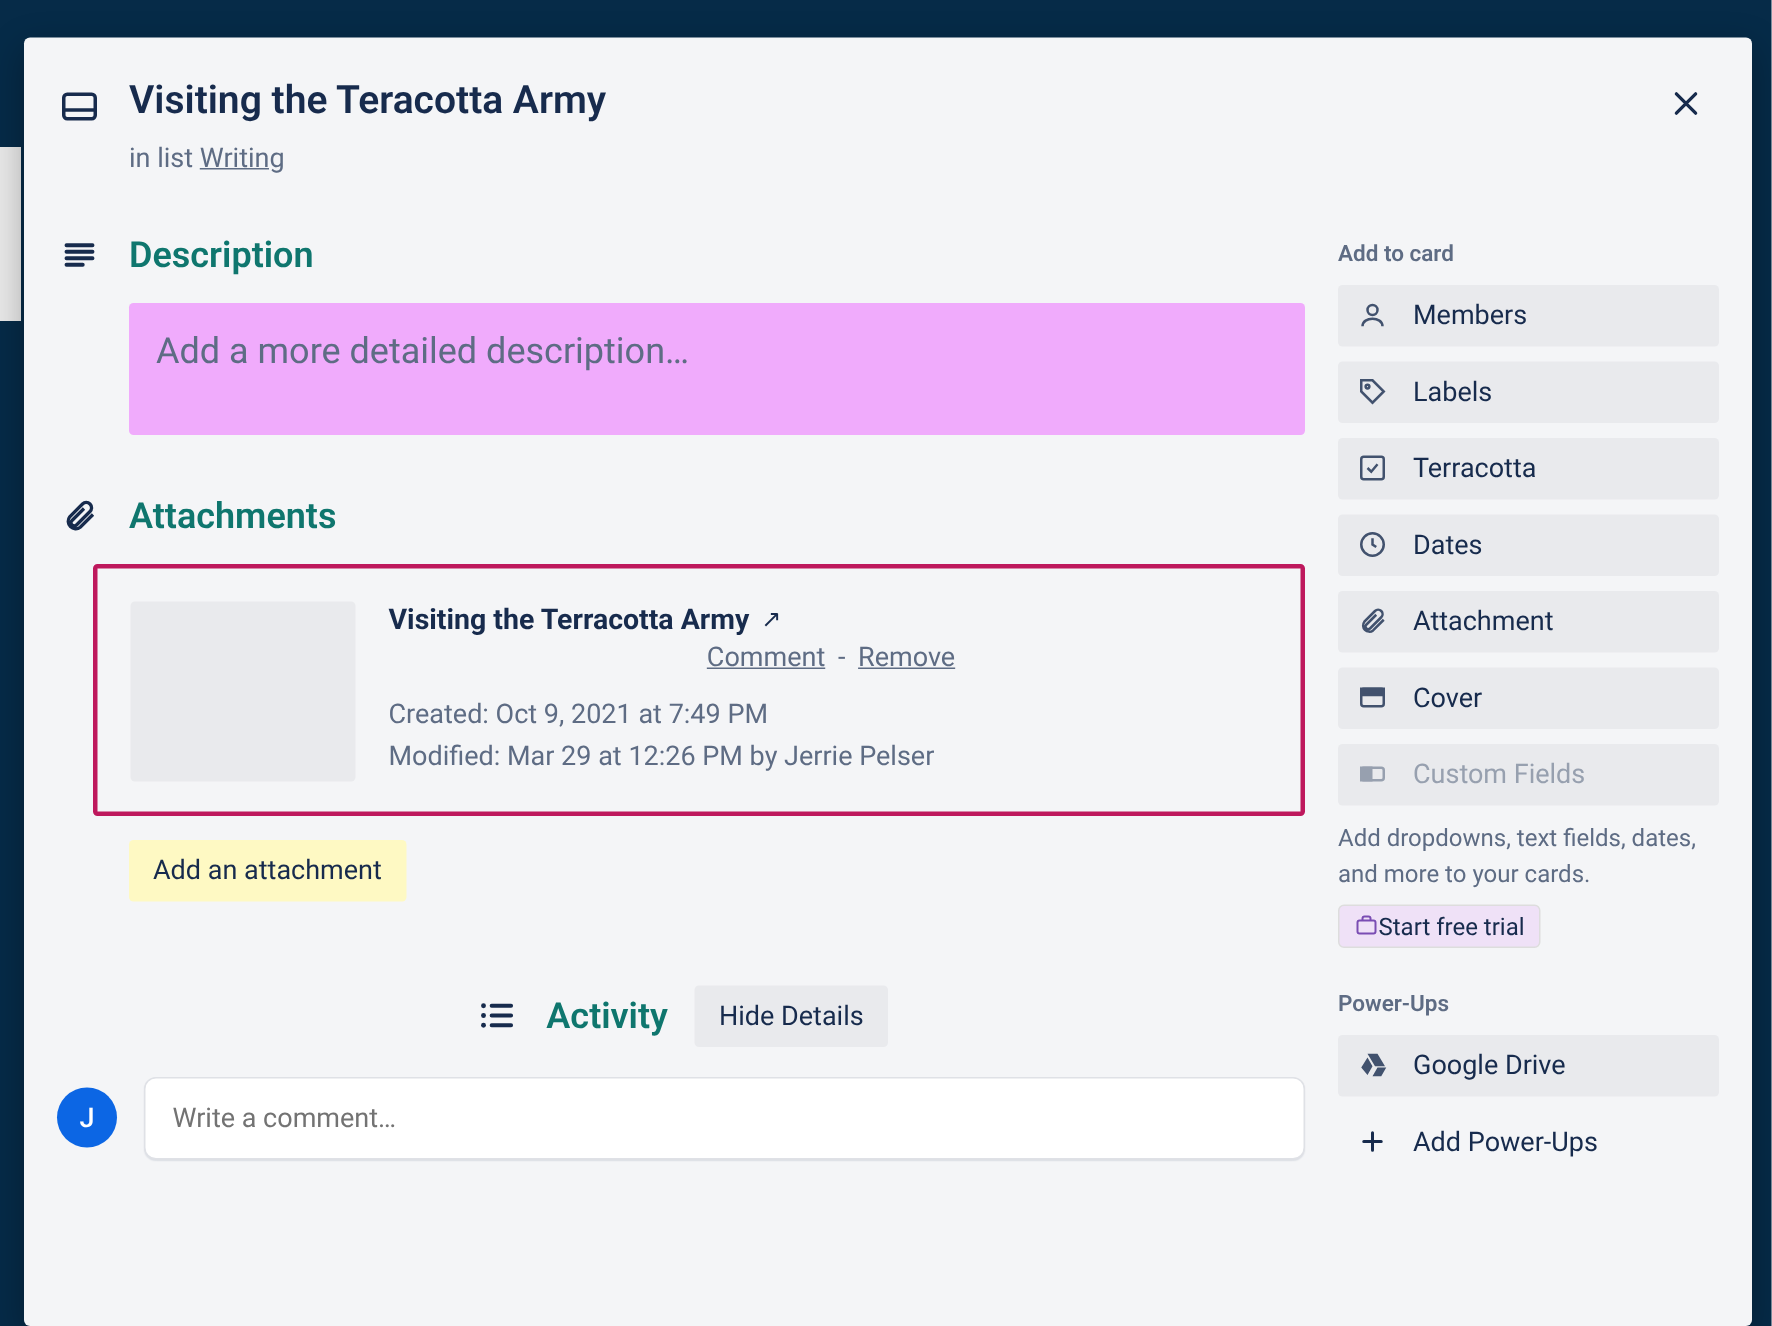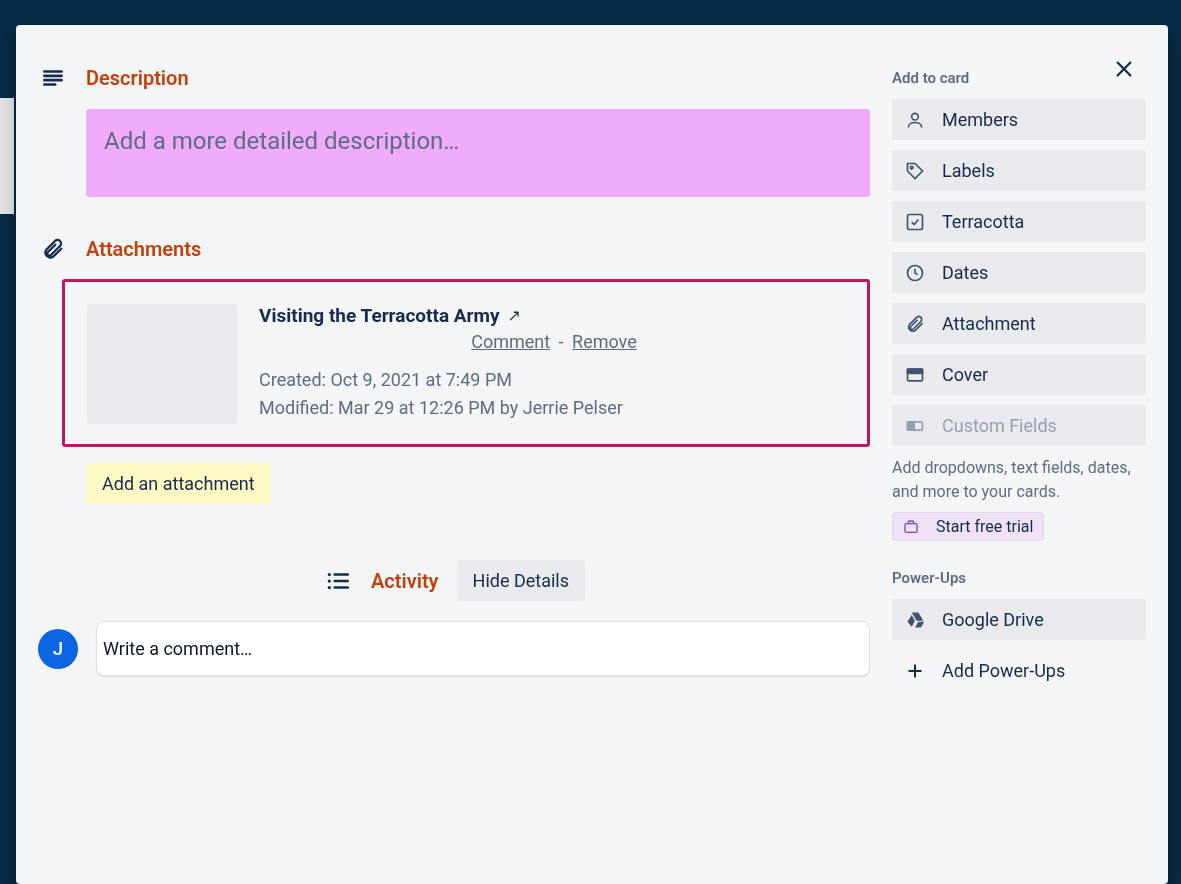--- a/index.html
+++ b/index.html
@@ -36,21 +36,21 @@
   .hdr-text { flex:1; }
   .card-title { font-size: 26px; font-weight: 600; color:#172b4d; line-height:1.3; }
   .in-list { margin-top: 10px; font-size: 18px; color:#5e6c84; }
   .in-list a { color:#5e6c84; text-decoration: underline; }
   .body-row { display:flex; padding: 40px 22px 0 22px; gap: 22px; }
   .main-col { flex: 1; min-width: 0; }
   .side-col { width: 254px; flex-shrink:0; padding-top: 4px;}
   .section { margin-bottom: 40px; }
   .sect-head { display:flex; align-items:center; gap:18px; margin-bottom: 18px;}
   .sect-head .icon-slot { width:30px; display:flex; justify-content:center;}
-  .sect-title { font-size: 20px; font-weight: 600; color:#c2410c; }
+  .sect-title { font-size: 24px; font-weight: 600; color:#0f766e; }
   .sect-body { padding-left: 48px; }
   .desc-box {
     background: #f0abfc;
     border-radius: 3px;
     padding: 18px 18px 42px 18px;
     font-size: 24px; color:#5e6c84;
     cursor:pointer;
   }
   .attach-card {
     border: 3px solid #be185d;
@@ -85,37 +85,37 @@
   }
   .comment-row { display:flex; align-items:center; gap: 18px; margin-top: 20px; }
   .avatar {
     width:40px; height:40px; border-radius:50%;
     background:#0c66e4; color:#fff;
     display:flex; align-items:center; justify-content:center;
     font-size:18px; font-weight:500;
   }
   .comment-input {
     flex:1; background:#fff; border:1px solid #dfe1e6;
-    border-radius:8px; padding: 16px 6px;
-    font-size:18px; color:#0f172a;
+    border-radius:8px; padding: 16px 18px;
+    font-size:18px; color:#737373;
     box-shadow: 0 1px 1px rgba(9,30,66,.1);
   }
   .side-heading { font-size: 15px; font-weight:600; color:#5e6c84; margin-bottom: 12px; }
   .side-btn {
     display:flex; align-items:center; gap:16px;
     background:#e9eaed; border-radius:3px;
     padding: 10px 12px; font-size:18px; color:#172b4d;
     margin-bottom: 10px; cursor:pointer;
   }
   .side-btn .ico { width:22px; display:flex; justify-content:center; color:#42526e;}
   .side-btn.disabled { color:#97a0af; }
   .side-btn.disabled .ico { color:#97a0af; }
   .side-note { font-size: 16px; color:#5e6c84; line-height:1.5; margin-top: 6px;}
   .trial-btn {
-    margin-top:8px; display:inline-flex; align-items:center; gap:17px;
+    margin-top:8px; display:inline-flex; align-items:center; gap:0;
     background:#efe1f7; color:#172b4d;
     border:1px solid #ddd; border-radius:4px;
     padding: 4px 10px; font-size:16px; cursor:pointer;
   }
   .powerups-heading { font-size:15px; font-weight:600; color:#5e6c84; margin: 28px 0 12px 0;}
   .add-powerup { display:flex; align-items:center; gap:16px; padding:10px 12px; font-size:18px; color:#172b4d; cursor:pointer;}
   svg { display:block; }
 </style>
 </head>
 <body>
@@ -123,20 +123,34 @@
 <div class="bg-stripe"></div>
 
 <div class="modal-wrap">
 
   <div class="close-btn">
     <svg width="22" height="22" viewBox="0 0 24 24" fill="none" stroke="#172b4d" stroke-width="2.4" stroke-linecap="round">
         <path d="M5 5l14 14M19 5L5 19"></path>
       </svg>
   </div>
 
+  <div class="card-header">
+    <div class="hdr-icon">
+      <svg width="28" height="28" viewBox="0 0 24 24" fill="none" stroke="#172b4d" stroke-width="2">
+          <rect x="3" y="5" width="18" height="14" rx="2"></rect>
+          <path d="M3 14h18"></path>
+        </svg>
+    </div>
+    <div class="hdr-text">
+      <div class="card-title">Visiting the Teracotta Army</div>
+      <div class="in-list">
+        <span>in list </span><a href="#">Writing</a>
+      </div>
+    </div>
+  </div>
 
   <div class="body-row">
 
     <div class="main-col">
 
       <div class="section">
         <div class="sect-head">
           <div class="icon-slot">
             <svg width="26" height="26" viewBox="0 0 24 24" fill="none" stroke="#172b4d" stroke-width="2.4" stroke-linecap="round">
                 <path d="M4 6h16M4 10h16M4 14h16M4 18h10"></path>

